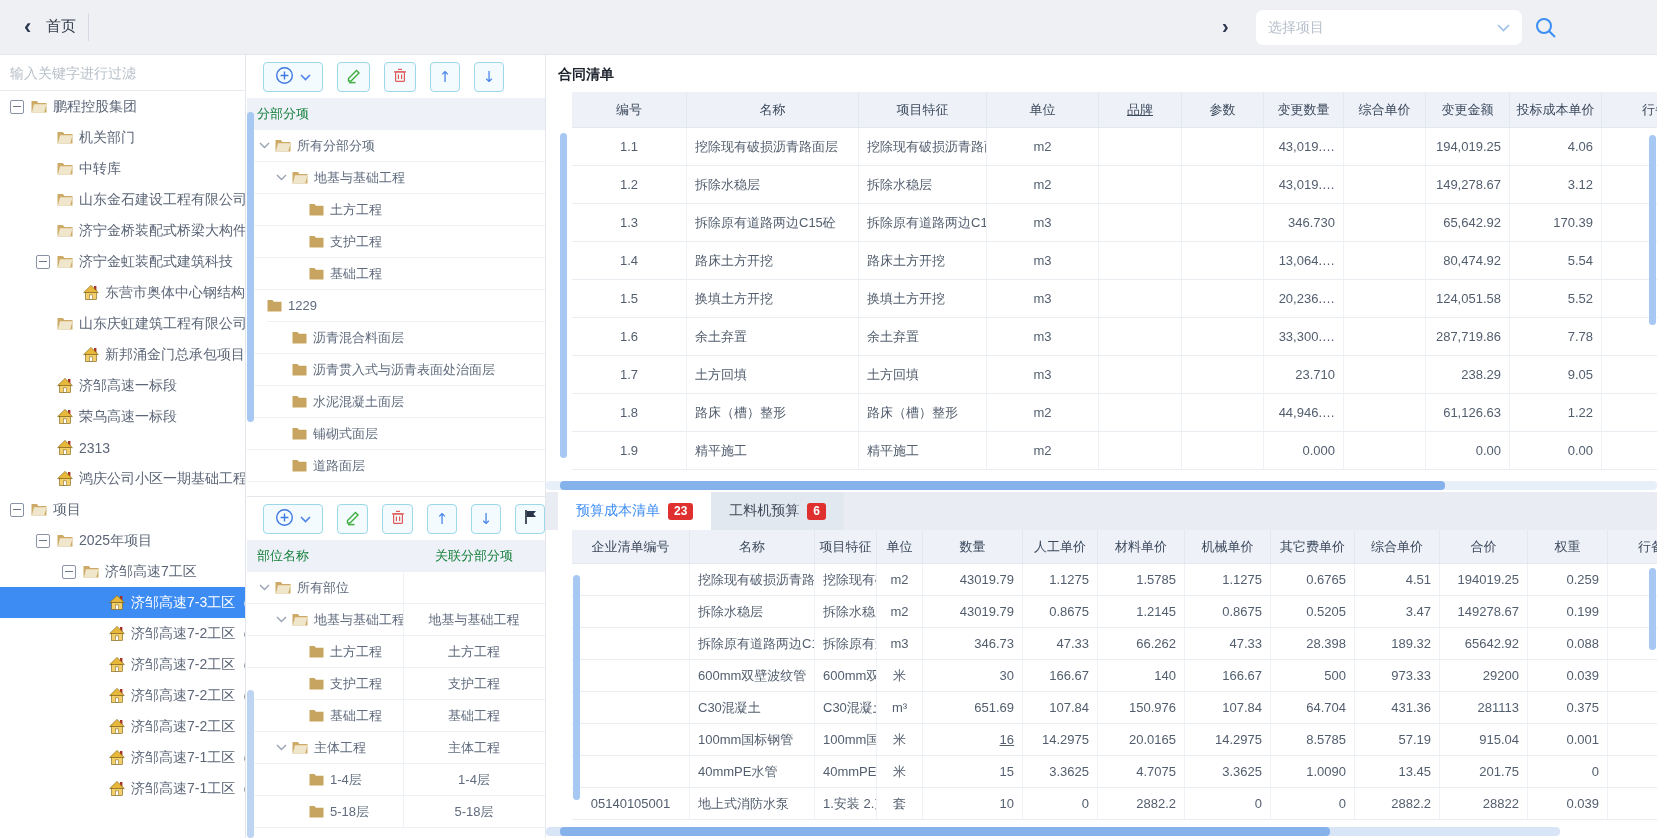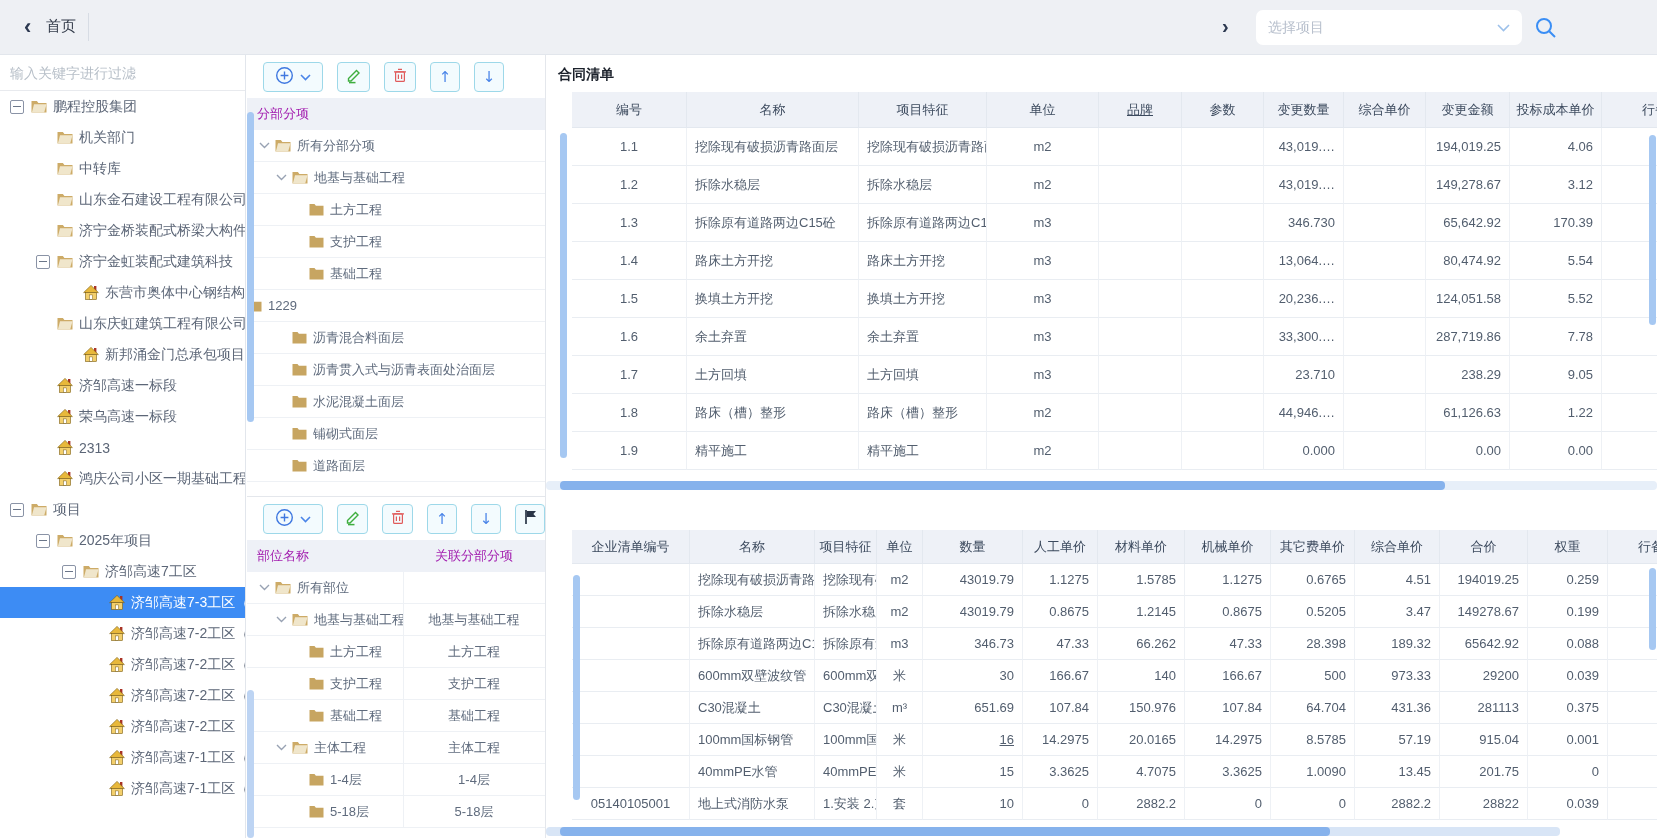--- a/index.html
+++ b/index.html
@@ -36,21 +36,21 @@
   .chev { margin-right:5px; flex:0 0 auto; display:flex; }
   .t-icon { margin-right:6px; flex:0 0 auto; display:flex; }
   
   .panel { position:absolute; background:#fff; }
   .mid-top    { left:247px; top:55px;  width:299px; height:442px; border-right:1px solid #e4e7ec; border-bottom:1px solid #e4e7ec; }
   .mid-bottom { left:247px; top:497px; width:299px; height:341px; border-right:1px solid #e4e7ec; }
   .toolbar { display:flex; align-items:center; gap:14px; padding:8px 0 8px 16px; height:43px; }
   .tbtn { height:30px; min-width:30px; padding:0 7px; border:1px solid #9dd8e9; background:#f3fbfe; border-radius:4px;
     display:flex; align-items:center; justify-content:center; gap:6px; cursor:pointer; }
   .arrow-glyph { font-size:15px; color:#4b85e8; font-family:"DejaVu Sans",sans-serif; }
-  .grid-head { background:#eef1f7; color:#a21caf; display:flex; align-items:center; }
+  .grid-head { background:#eef1f7; color:#15803d; display:flex; align-items:center; }
   .mid-top .grid-head, .mid-bottom .grid-head { height:32px; font-size:13px; }
   .mid-tree .tree-item { height:32px; display:flex; align-items:center; border-bottom:1px solid #eef1f5; font-size:13px; color:#5f6b7d;
     white-space:nowrap; overflow:hidden; cursor:pointer; }
   .pr-row { display:flex; height:32px; border-bottom:1px solid #eef1f5; cursor:pointer; }
   .pr-c1 { width:157px; display:flex; align-items:center; white-space:nowrap; overflow:hidden; border-right:1px solid #eef1f5; font-size:13px; color:#5f6b7d; }
   .pr-c2 { width:140px; display:flex; align-items:center; justify-content:center; font-size:13px; color:#5f6b7d; overflow:hidden; white-space:nowrap; }
   
   .right-top    { left:546px; top:55px;  width:1111px; height:437px; }
   .right-bottom { left:546px; top:492px; width:1111px; height:346px; }
   .panel-title { position:absolute; left:12px; top:11px; font-size:14px; font-weight:bold; color:#1c222c; }
@@ -427,21 +427,21 @@
           <span>支护工程</span>
         </div>
         <div class="tree-item" style="padding-left: 62px;">
           <span class="t-icon">
             <svg width="15" height="13" viewBox="0 0 15 13">
               <path d="M.5 1h5l1.4 1.8h7.6V12.5H.5z" fill="#c7a561"></path>
             </svg>
           </span>
           <span>基础工程</span>
         </div>
-        <div class="tree-item" style="">
+        <div class="tree-item" style=" margin-left: 20px;">
           <span class="t-icon">
             <svg width="15" height="13" viewBox="0 0 15 13">
               <path d="M.5 1h5l1.4 1.8h7.6V12.5H.5z" fill="#c7a561"></path>
             </svg>
           </span>
           <span>1229</span>
         </div>
         <div class="tree-item" style="padding-left: 45px;">
           <span class="t-icon">
             <svg width="15" height="13" viewBox="0 0 15 13">
@@ -765,20 +765,30 @@
           <div class="tcell al-r" style="width: 80px; height: 38px;">0.000</div>
           <div class="tcell al-r" style="width: 82px; height: 38px;"></div>
           <div class="tcell al-r" style="width: 84px; height: 38px;">0.00</div>
           <div class="tcell al-r" style="width: 92px; height: 38px;">0.00</div>
           <div class="tcell al-l" style="width: 120px; height: 38px;"></div>
         </div>
       </div>
   </div>
 
   <div class="panel right-bottom">
+    <div class="tabbar" id="budget-tabs">
+        <div class="tab active">
+          <span>预算成本清单</span>
+          <span class="badge">23</span>
+        </div>
+        <div class="tab">
+          <span>工料机预算</span>
+          <span class="badge">6</span>
+        </div>
+      </div>
     <div class="dtable" id="budget-table" style="left:26px;top:38px;">
         <div class="trow head">
           <div class="tcell" style="width: 118px; height: 34px;">企业清单编号</div>
           <div class="tcell" style="width: 125px; height: 34px;">名称</div>
           <div class="tcell" style="width: 62px; height: 34px;">项目特征</div>
           <div class="tcell" style="width: 46px; height: 34px;">单位</div>
           <div class="tcell" style="width: 100px; height: 34px;">数量</div>
           <div class="tcell" style="width: 75px; height: 34px;">人工单价</div>
           <div class="tcell" style="width: 87px; height: 34px; text-align: center;">材料单价</div>
           <div class="tcell" style="width: 86px; height: 34px;">机械单价</div>

